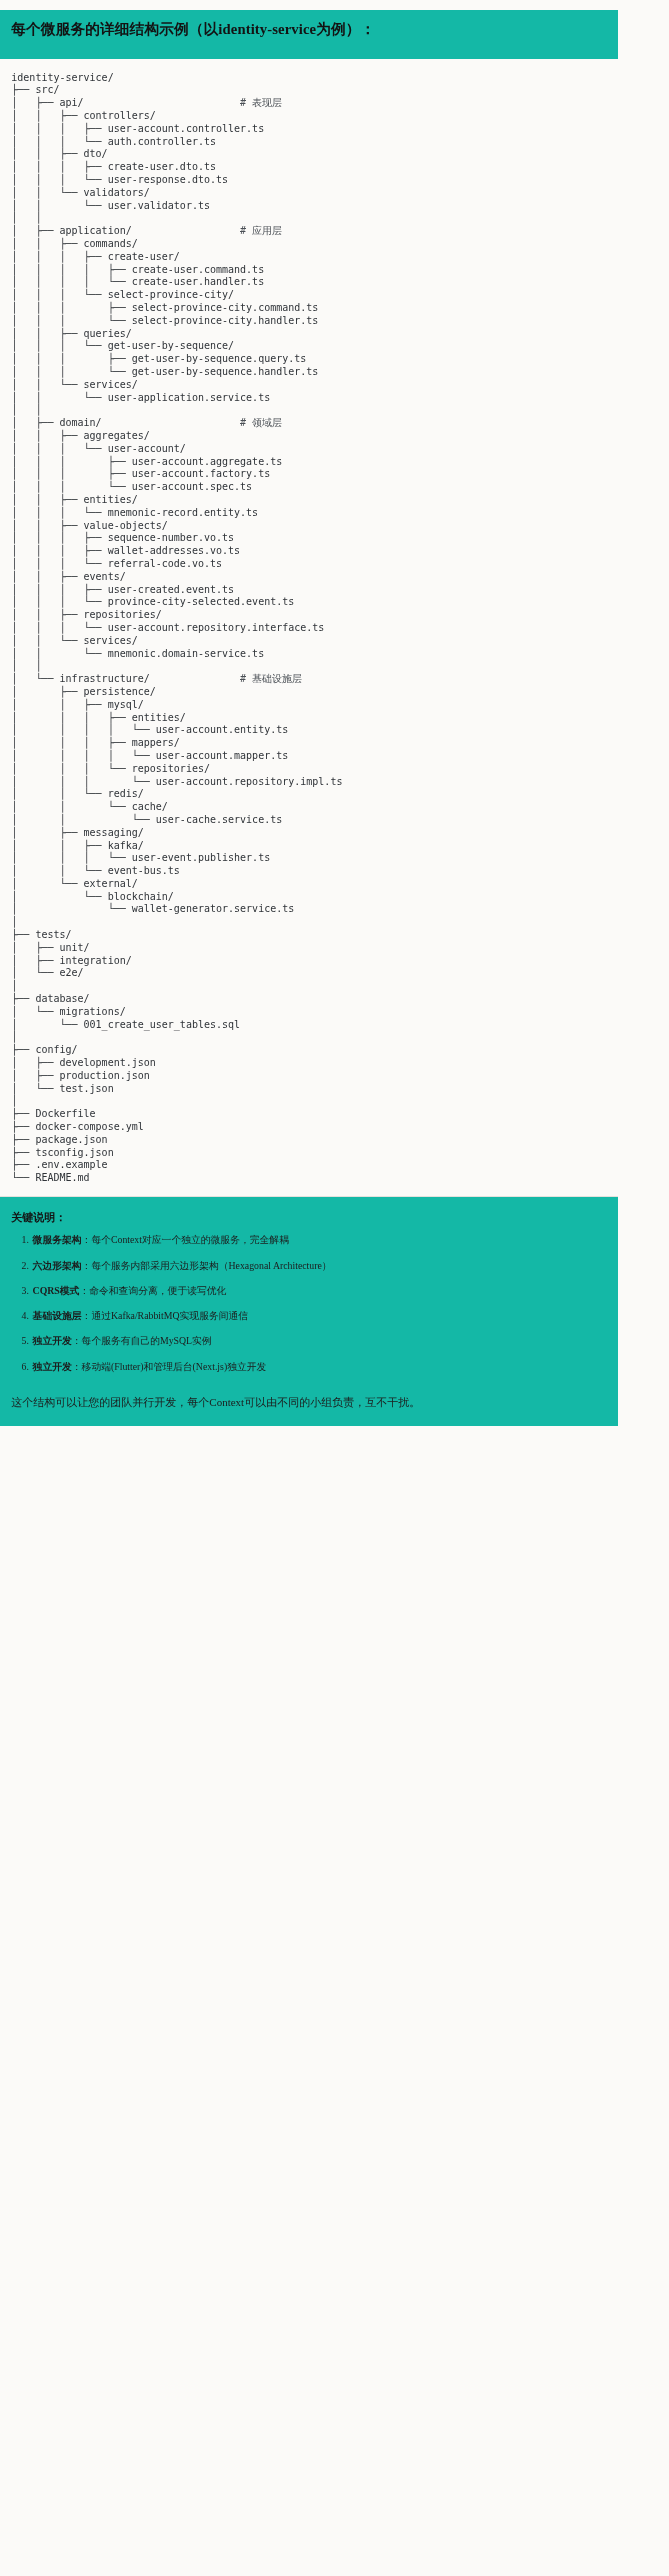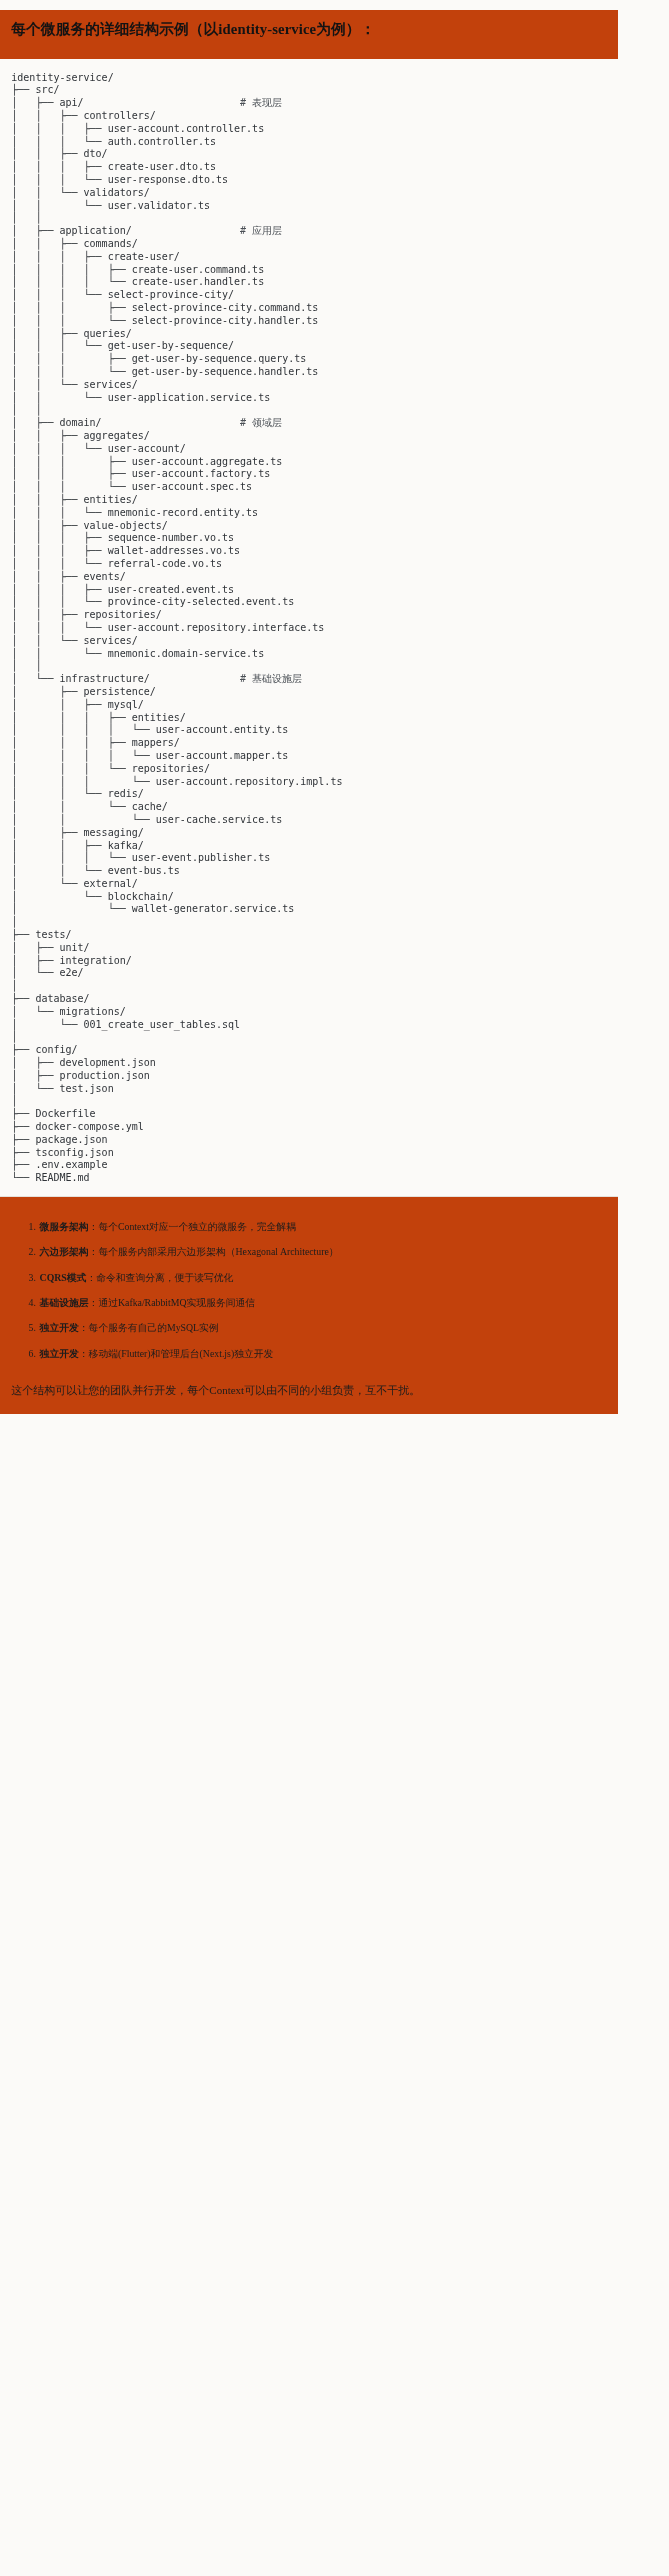--- a/index.html
+++ b/index.html
@@ -9,21 +9,21 @@
   }
   body {
     width: 669px;
     font-family: "Liberation Sans", sans-serif;
     color: #1a1a1a;
     -webkit-font-smoothing: antialiased;
   }
   .page {
     width: 618px;
     box-sizing: border-box;
-    background: #c2410c;
+    background: #14b8a6;
   }
 
   
   .doc-title {
     font-family: "Liberation Serif", serif;
     font-weight: bold;
     font-size: 14.7px;
     line-height: 1.45;
     color: #131313;
     padding: 8.8px 11.3px 8.8px 11.3px;
@@ -60,21 +60,21 @@
     padding: 11.3px 11.3px 5px 11.3px;
   }
   .notes-title {
     font-family: "Liberation Serif", serif;
     font-weight: bold;
     font-size: 11px;
     color: #131313;
     margin: 1.3px 0 8.8px 0;
   }
   ol.notes-list {
-    margin: 12px;
+    margin: 5px;
     padding: 0 0 0 15px;
     list-style: decimal;
     font-family: "Liberation Serif", serif;
     font-size: 9.8px;
     color: #1c1c1c;
   }
   ol.notes-list > li {
     margin: 0 0 10.6px 0;
     line-height: 1.5;
     padding-left: 1.3px;
@@ -185,20 +185,21 @@
 ├── docker-compose.yml
 ├── package.json
 ├── tsconfig.json
 ├── .env.example
 └── README.md</pre>
   </div>
 
   <hr class="hrule">
 
   <div class="notes">
+    <div class="notes-title">关键说明：</div>
     <ol class="notes-list">
         <li><span class="nlabel">微服务架构</span><span>：每个Context对应一个独立的微服务，完全解耦</span></li>
         <li><span class="nlabel">六边形架构</span><span>：每个服务内部采用六边形架构（Hexagonal Architecture）</span></li>
         <li><span class="nlabel">CQRS模式</span><span>：命令和查询分离，便于读写优化</span></li>
         <li><span class="nlabel">基础设施层</span><span>：通过Kafka/RabbitMQ实现服务间通信</span></li>
         <li><span class="nlabel">独立开发</span><span>：每个服务有自己的MySQL实例</span></li>
         <li><span class="nlabel">独立开发</span><span>：移动端(Flutter)和管理后台(Next.js)独立开发</span></li>
       </ol>
   </div>
 

